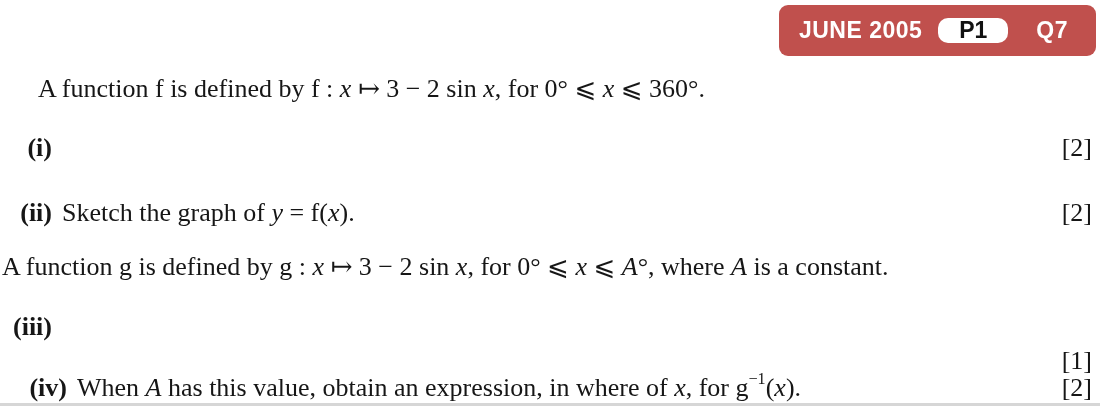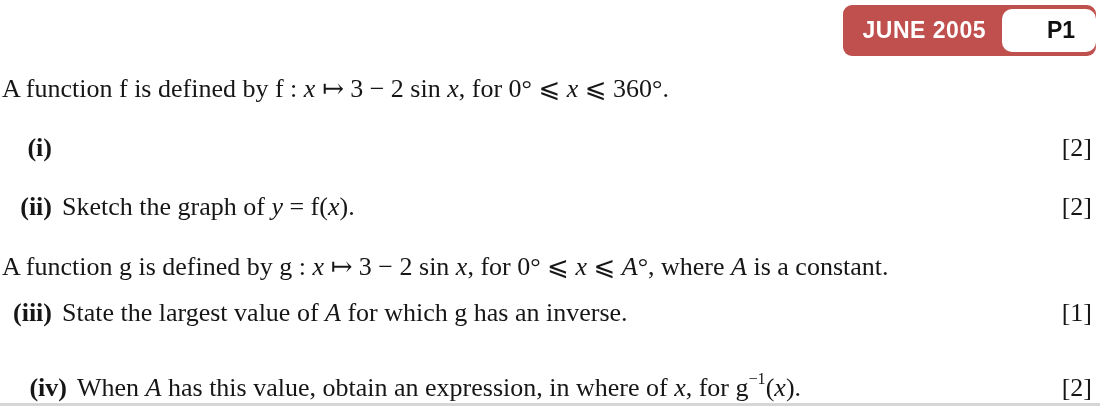--- a/index.html
+++ b/index.html
@@ -26,46 +26,45 @@
     border-radius: 9px;
     font-family: "Liberation Sans", "DejaVu Sans", sans-serif;
     font-weight: 700;
     font-size: 23px;
     color: var(--badge-fg, #ffffff);
   }
   .badge .session { padding: 0 16px 0 20px; letter-spacing: 0.5px; }
   .badge .paper-box {
     background: var(--paper-box-bg, #ffffff);
     color: var(--paper-box-fg, #111111);
-    height: 43px;
+    height: 25px;
     min-width: 70px;
     border-radius: 10px;
     display: flex;
     align-items: center;
     justify-content: center;
-    padding-left: 24px;
   }
   .badge .question { padding: 0 28px; letter-spacing: 0.5px; }
 
   
   .row {
     position: absolute;
     left: 0;
     right: 0;
     display: flex;
     align-items: baseline;
     padding: 0 8px 0 2px;
     line-height: 34px;
     white-space: nowrap;
   }
-  .r1 { top: 72px; }
+  .r1 { top: 72px; margin-left: 36px; }
   .r2 { top: 131px; }
-  .r3 { top: 190px; }
+  .r3 { top: 196px; }
   .r4 { top: 250px; }
-  .r5 { top: 296px; }
+  .r5 { top: 310px; flex-direction: column; }
   .r6 { top: 371px; padding-left: 17px; }
 
   .plabel {
     flex: none;
     width: 50px;
     text-align: right;
     font-weight: 700;
     margin-right: 10px;
   }
   .marks { margin-left: auto; padding-left: 20px; }
@@ -88,20 +87,21 @@
   }
 </style>
 </head>
 <body>
 
 <div class="page" style="--page-bg: #ffffff; --text-color: #161616; --badge-bg: #c0504d; --badge-fg: #ffffff; --paper-box-bg: #ffffff; --paper-box-fg: #111111;">
 
   <div class="badge">
     <span class="session">JUNE 2005</span>
     <span class="paper-box">P1</span>
+    <span class="question">Q7</span>
   </div>
 
   <div class="row r1">
     <span class="rich"><span>A function f is defined by f : </span><span class="it">x</span><span> ↦ 3 − 2 sin </span><span class="it">x</span><span>, for 0° ⩽ </span><span class="it">x</span><span> ⩽ 360°.</span></span>
   </div>
 
   <div class="row r2">
     <span class="plabel">(i)</span>
     <span class="marks">[2]</span>
   </div>
@@ -111,21 +111,20 @@
     <span class="rich"><span>Sketch the graph of </span><span class="it">y</span><span> = f(</span><span class="it">x</span><span>).</span></span>
     <span class="marks">[2]</span>
   </div>
 
   <div class="row r4">
     <span class="rich"><span>A function g is defined by g : </span><span class="it">x</span><span> ↦ 3 − 2 sin </span><span class="it">x</span><span>, for 0° ⩽ </span><span class="it">x</span><span> ⩽ </span><span class="it">A</span><span>°, where </span><span class="it">A</span><span> is a constant.</span></span>
   </div>
 
   <div class="row r5">
     <span class="plabel">(iii)</span>
-    <span class="rich"><span>State the largest value of </span><span class="it">A</span><span> for which g has an inverse.</span></span>
     <span class="marks">[1]</span>
   </div>
 
   <div class="row r6">
     <span class="plabel">(iv)</span>
     <span class="rich"><span>When </span><span class="it">A</span><span> has this value, obtain an expression, in where of </span><span class="it">x</span><span>, for g</span><sup>−1</sup><span>(</span><span class="it">x</span><span>).</span></span>
     <span class="marks">[2]</span>
   </div>
 
   <div class="page-edge"></div>

